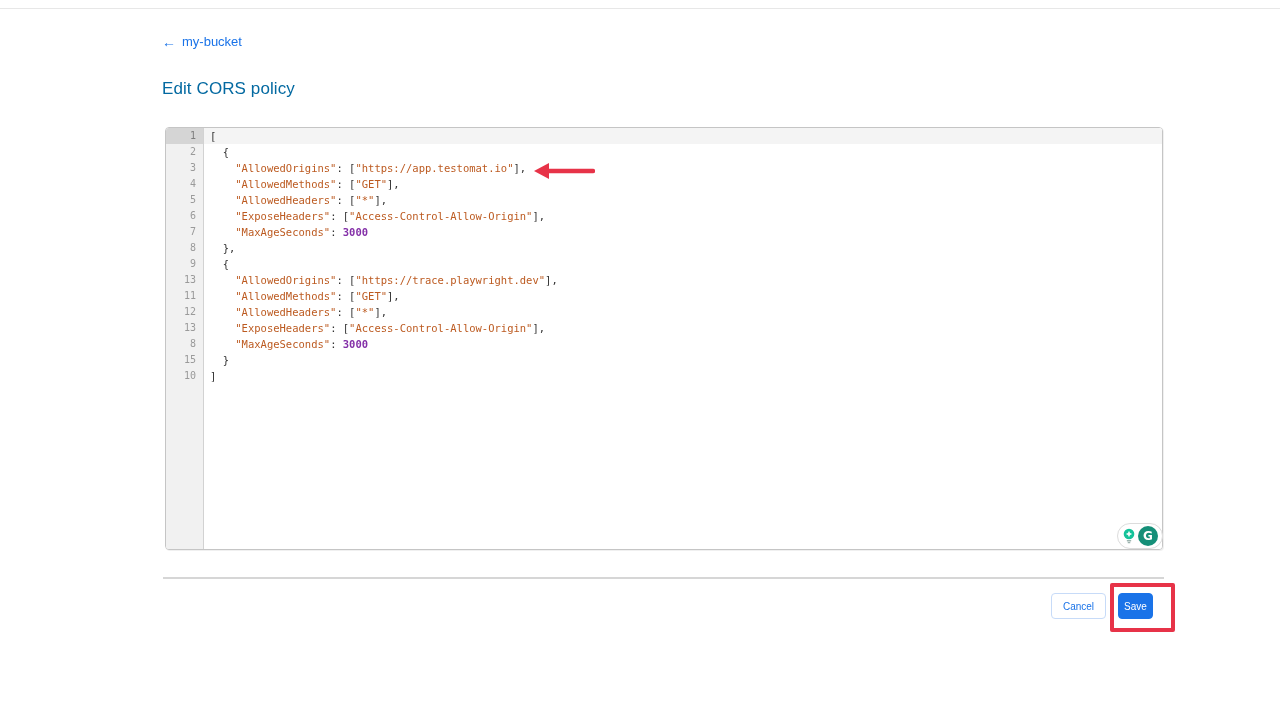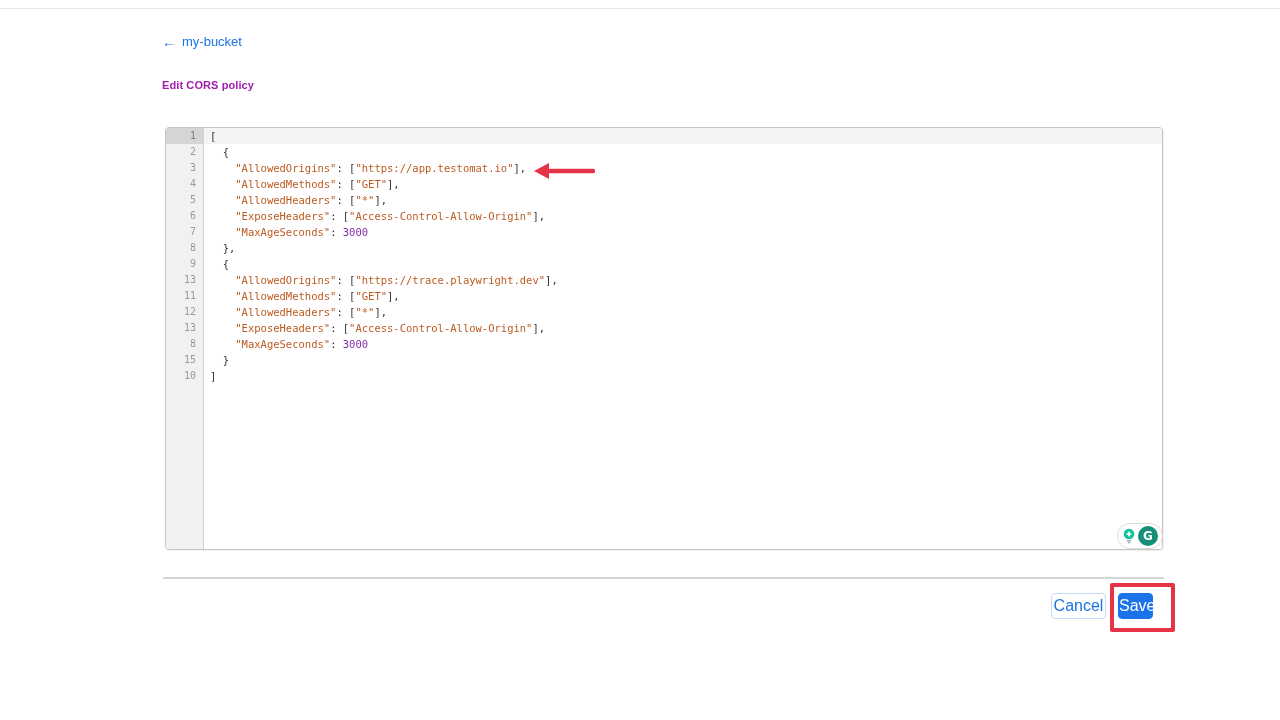--- a/index.html
+++ b/index.html
@@ -6,63 +6,63 @@
   html, body { width: 1280px; height: 720px; background: #ffffff; overflow: hidden;
     font-family: "Liberation Sans", sans-serif; }
 
   .top-bar { position: absolute; left: 0; top: 0; width: 1280px; height: 9px;
     background: #ffffff; border-bottom: 1px solid #e7e7e7; }
 
   .back-link { position: absolute; left: 162px; top: 34px; display: flex; align-items: center;
     gap: 6px; color: var(--accent-blue, #1a73e8); font-size: 13px; cursor: pointer; text-decoration: none; }
   .back-link .arrow { font-size: 14px; line-height: 1; }
 
-  .page-title { position: absolute; left: 162px; top: 79px; font-size: 11px; font-weight: 700;
-    color: #a21caf; letter-spacing: 0.1px; }
+  .page-title { position: absolute; left: 162px; top: 79px; font-size: 17px; font-weight: 400;
+    color: #0369a1; letter-spacing: 0.1px; }
 
   
   .editor { position: absolute; left: 165px; top: 127px; width: 998px; height: 423px;
     background: #ffffff; border: 1px solid #c5c5c5; border-radius: 4px;
     box-shadow: 1px 1px 0 rgba(0,0,0,0.06); overflow: hidden; }
   .editor-inner { position: relative; width: 100%; height: 100%; display: flex; }
 
   .gutter { width: 38px; height: 100%; background: #f1f1f1; border-right: 1px solid #d2d2d2;
     flex: none; }
   .gutter-cell { height: 16px; line-height: 16px; text-align: right; padding-right: 7px;
     font-family: "DejaVu Sans Mono", monospace; font-size: 10px; color: #9a9a9a; }
   .gutter-cell.active { background: #d5d5d5; color: #7d7d7d; }
 
   .code-area { flex: 1; height: 100%; background: #ffffff; }
   .code-row { height: 16px; line-height: 16px; padding-left: 6px; white-space: pre;
     font-family: "DejaVu Sans Mono", monospace; font-size: 10.5px; }
   .code-row.active { background: #f4f4f4; }
   .tok-p { color: var(--punctuation, #333333); }
   .tok-s { color: var(--string-orange, #bc5a20); }
-  .tok-n { color: var(--number-purple, #8430a8); }
+  .tok-n { color: var(--number-purple, #8430a8); font-weight: bold; }
 
   
   .grammarly-pill { position: absolute; left: 1117px; top: 523px; width: 46px; height: 26px;
     background: #ffffff; border: 1px solid #dcdcdc; border-radius: 13px;
     display: flex; align-items: center; justify-content: center; gap: 2px; z-index: 5; }
   .bulb-icon { width: 14px; height: 16px; position: relative; cursor: pointer; }
   .bulb-icon svg { display: block; }
   .g-icon { width: 20px; height: 20px; border-radius: 50%; background: var(--grammarly-teal-dark, #158f78);
     color: #ffffff; font-weight: 700; font-size: 12px; line-height: 20px; text-align: center;
     cursor: pointer; font-family: "DejaVu Sans", sans-serif; }
 
   
   .arrow-annotation { position: absolute; left: 533px; top: 159px; width: 62px; height: 24px;
     pointer-events: none; }
   .save-highlight-box { position: absolute; left: 1110px; top: 583px; width: 65px; height: 49px;
     border: 4px solid var(--annotation-red, #e73348); border-radius: 2px; pointer-events: none; }
 
   
   .footer-divider { position: absolute; left: 163px; top: 577px; width: 1001px; height: 2px;
     background: #d6d6d6; }
-  .btn { position: absolute; top: 593px; height: 26px; border-radius: 4px; font-size: 16px;
+  .btn { position: absolute; top: 593px; height: 26px; border-radius: 4px; font-size: 10px;
     font-family: "Liberation Sans", sans-serif; cursor: pointer; }
   .btn-cancel { left: 1051px; width: 55px; background: #ffffff; border: 1px solid #c7dbf8;
     color: var(--accent-blue, #1a73e8); }
   .btn-save { left: 1118px; width: 35px; background: var(--accent-blue, #1a73e8);
     border: 1px solid var(--accent-blue, #1a73e8); color: #ffffff; }
 </style>
 </head>
 <body>
 
 <div class="top-bar"></div>

